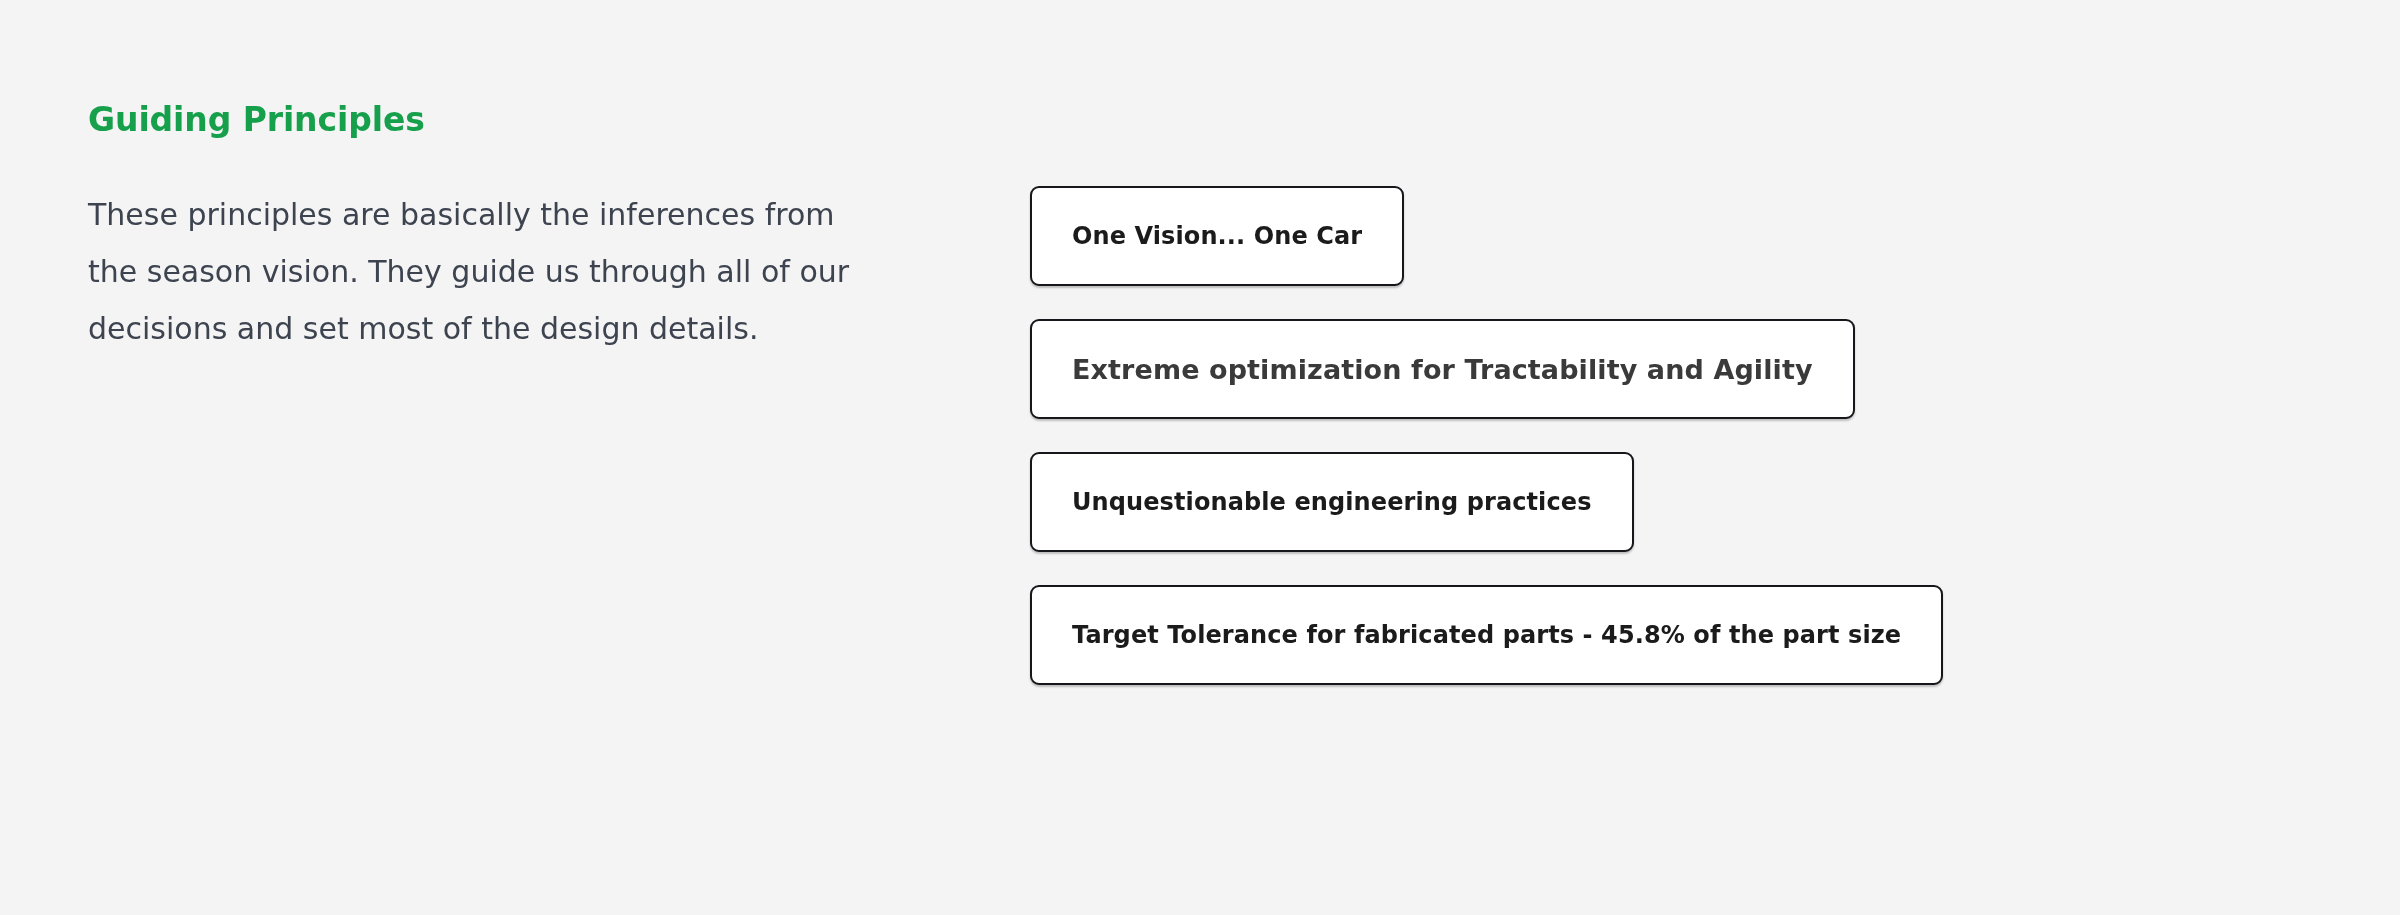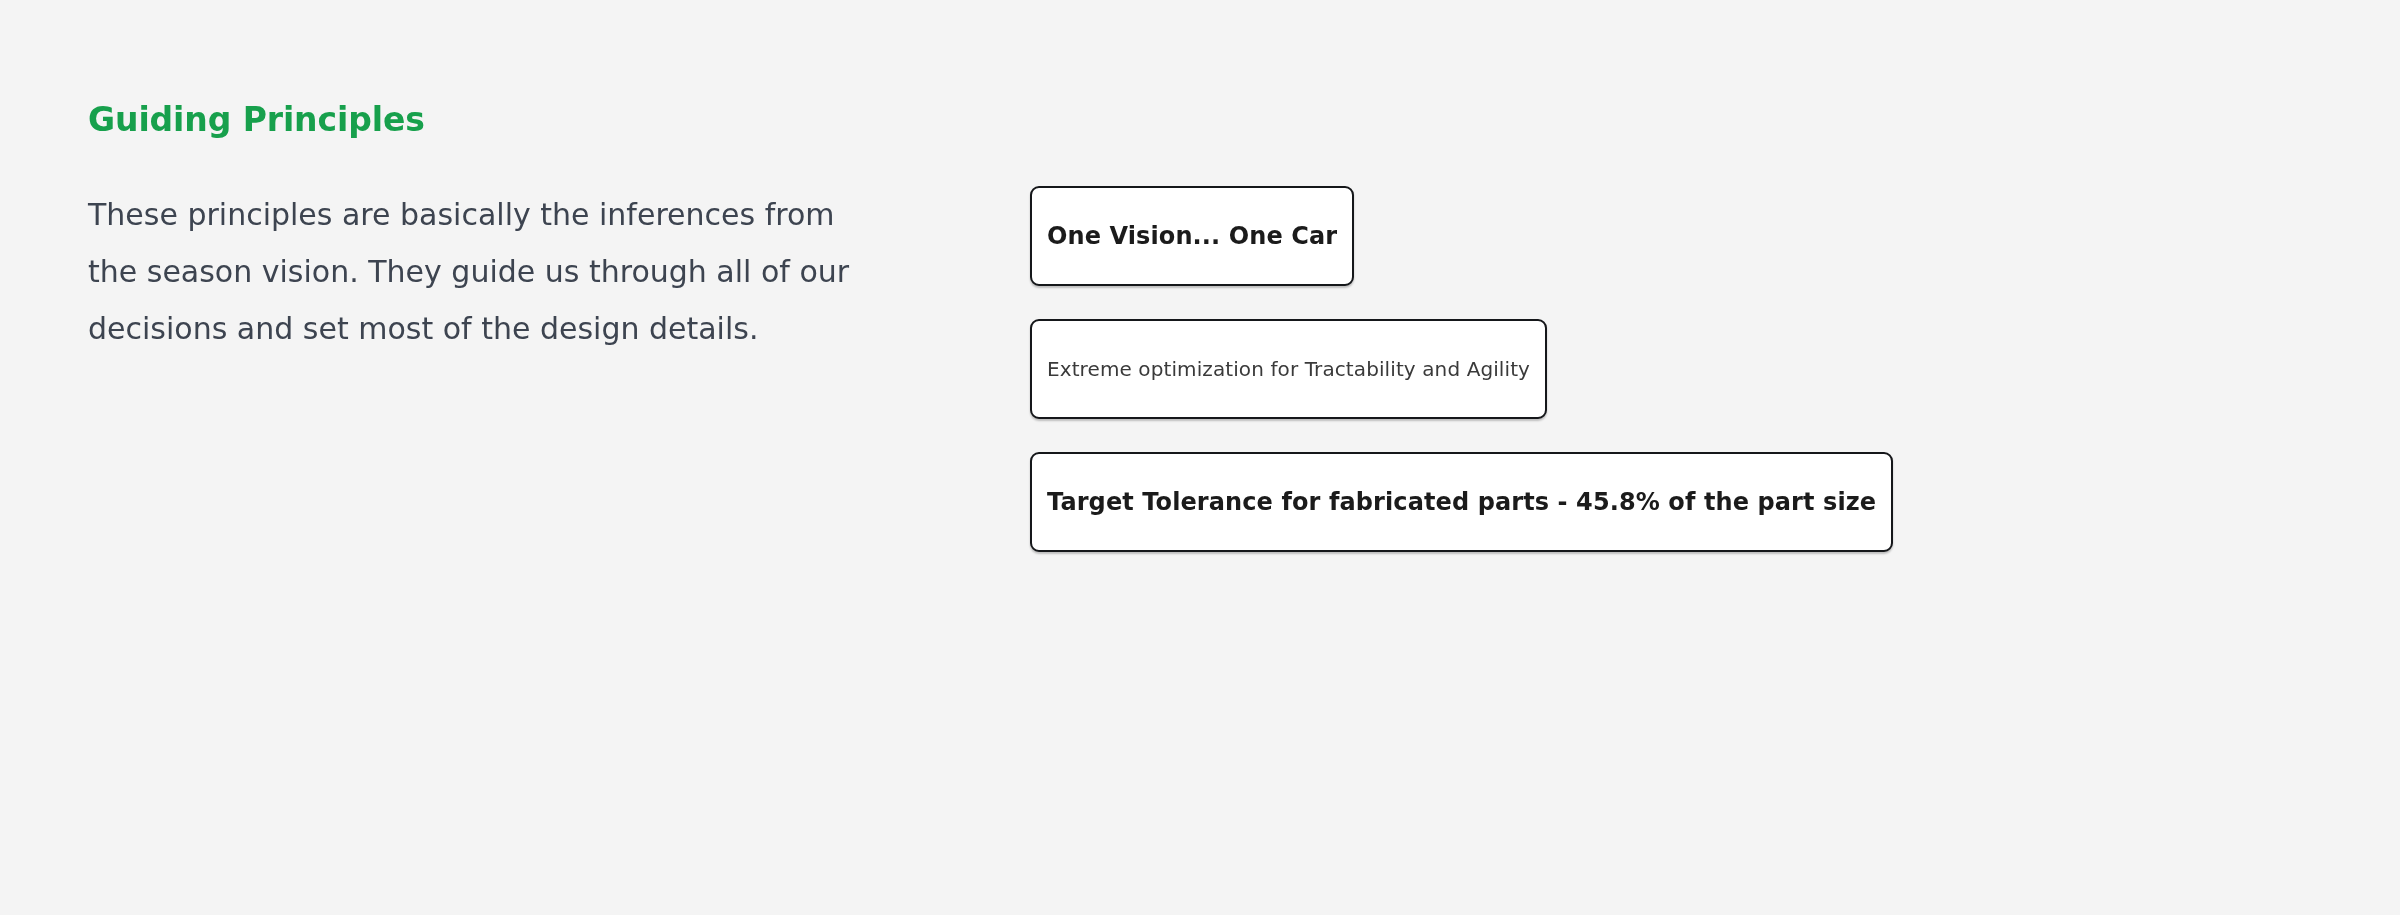--- a/index.html
+++ b/index.html
@@ -61,41 +61,41 @@
 
   .card {
     background: #ffffff;
     border: 2px solid #15171a;
     border-radius: 9px;
     box-shadow: 0 2px 2px rgba(0, 0, 0, 0.22);
     height: 100px;
     box-sizing: border-box;
     display: flex;
     align-items: center;
-    padding: 0 15px;
+    padding: 0 40px;
     margin-bottom: 33px;
     white-space: nowrap;
   }
   .card:last-child {
     margin-bottom: 0;
   }
 
   .card-label {
     color: #1b1b1b;
     font-size: 24px;
     font-weight: bold;
     line-height: 1;
     letter-spacing: 0.1px;
   }
 
   
   .card.is-light .card-label {
     color: #3a3a3a;
-    font-weight: normal;
-    font-size: 20px;
+    font-weight: bold;
+    font-size: 27px;
   }
 </style>
 </head>
 <body>
 
 <div class="page">
 
   <div class="left-col">
     <h2 class="section-title">Guiding Principles</h2>
     <p class="section-body">These principles are basically the inferences from the season vision. They guide us through all of our decisions and set most of the design details.</p>
@@ -105,20 +105,23 @@
 
     <div class="card">
       <span class="card-label">One Vision... One Car</span>
     </div>
 
 
     <div class="card is-light">
       <span class="card-label">Extreme optimization for Tractability and Agility</span>
     </div>
 
+    <div class="card">
+      <span class="card-label">Unquestionable engineering practices</span>
+    </div>
 
     <div class="card">
       <span class="card-label">Target Tolerance for fabricated parts - 45.8% of the part size</span>
     </div>
 
   </div>
 
 </div>
 
 </body></html>

